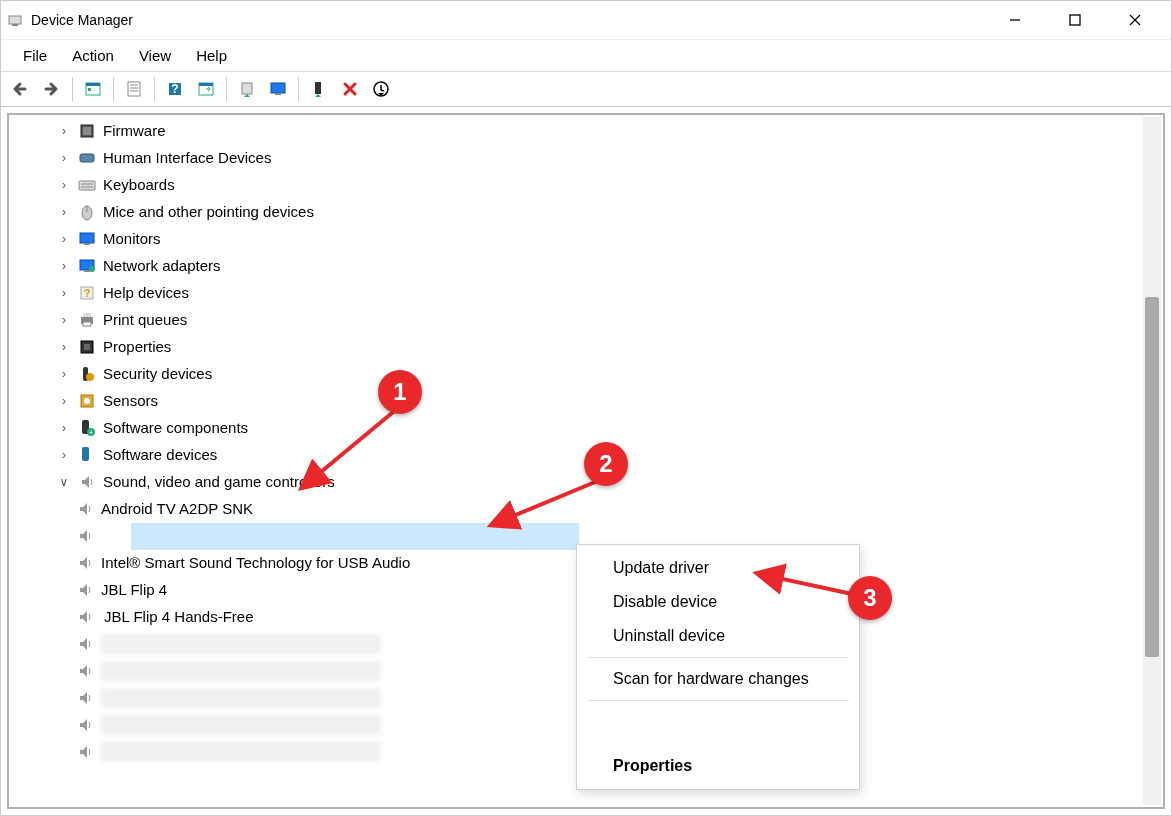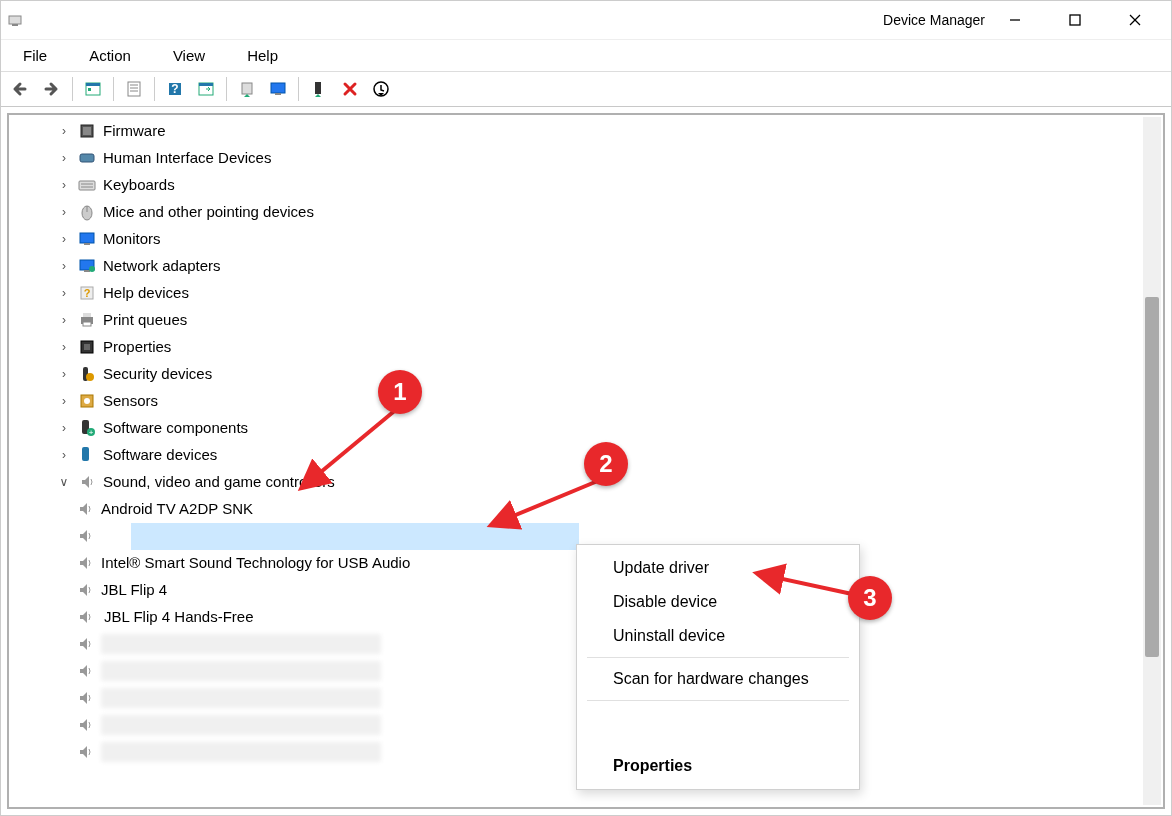--- a/index.html
+++ b/index.html
@@ -1,30 +1,30 @@
 <!DOCTYPE html>
 <html><head>
 <meta charset="utf-8">
 <style>
 * { box-sizing: border-box; margin: 0; padding: 0; font-family: "Segoe UI", Tahoma, sans-serif; }
 body { width: 1172px; height: 816px; background: #fff; position: relative; overflow: hidden; }
 
-.window { width: 1172px; height: 816px; border: 1px solid #ccc; display: flex; flex-direction: column; background: #fff; text-align: right; }
+.window { width: 1172px; height: 816px; border: 1px solid #ccc; display: flex; flex-direction: column; background: #fff; }
 
 
 .titlebar { height: 38px; display: flex; align-items: center; padding: 0 6px; background: #fff; }
 .titlebar .app-icon { width: 16px; height: 16px; margin-right: 8px; }
 .titlebar .title { font-size: 14px; color: #000; flex: 1; }
 .titlebar .win-btns { display: flex; }
 .titlebar .win-btn { width: 60px; height: 38px; display: flex; align-items: center; justify-content: center; font-size: 18px; color: #000; cursor: default; }
 .titlebar .win-btn.max svg { width: 14px; height: 14px; }
 .titlebar .win-btn.close svg { width: 16px; height: 16px; }
 
 
-.menubar { height: 32px; display: flex; align-items: center; padding: 0 10px; gap: 18px; border-top: 1px solid #eee; }
+.menubar { height: 32px; display: flex; align-items: center; padding: 0 10px; gap: 1px; border-top: 1px solid #eee; }
 .menubar .menu { padding: 4px 12px; font-size: 15px; color: #000; }
 
 
 .toolbar { height: 36px; border-top: 1px solid #ddd; border-bottom: 1px solid #c8c8c8; background: #fff; display: flex; align-items: center; padding: 0 6px; gap: 3px; }
 .toolbar .tbtn { width: 28px; height: 28px; display: flex; align-items: center; justify-content: center; border: 1px solid transparent; }
 .toolbar .sep { width: 1px; height: 24px; background: #ccc; margin: 0 3px; }
 
 
 .content-frame { flex: 1; padding: 6px; position: relative; }
 .content-inner { border: 2px solid #b0b0b0; height: 100%; position: relative; overflow: hidden; background: #fff; }

